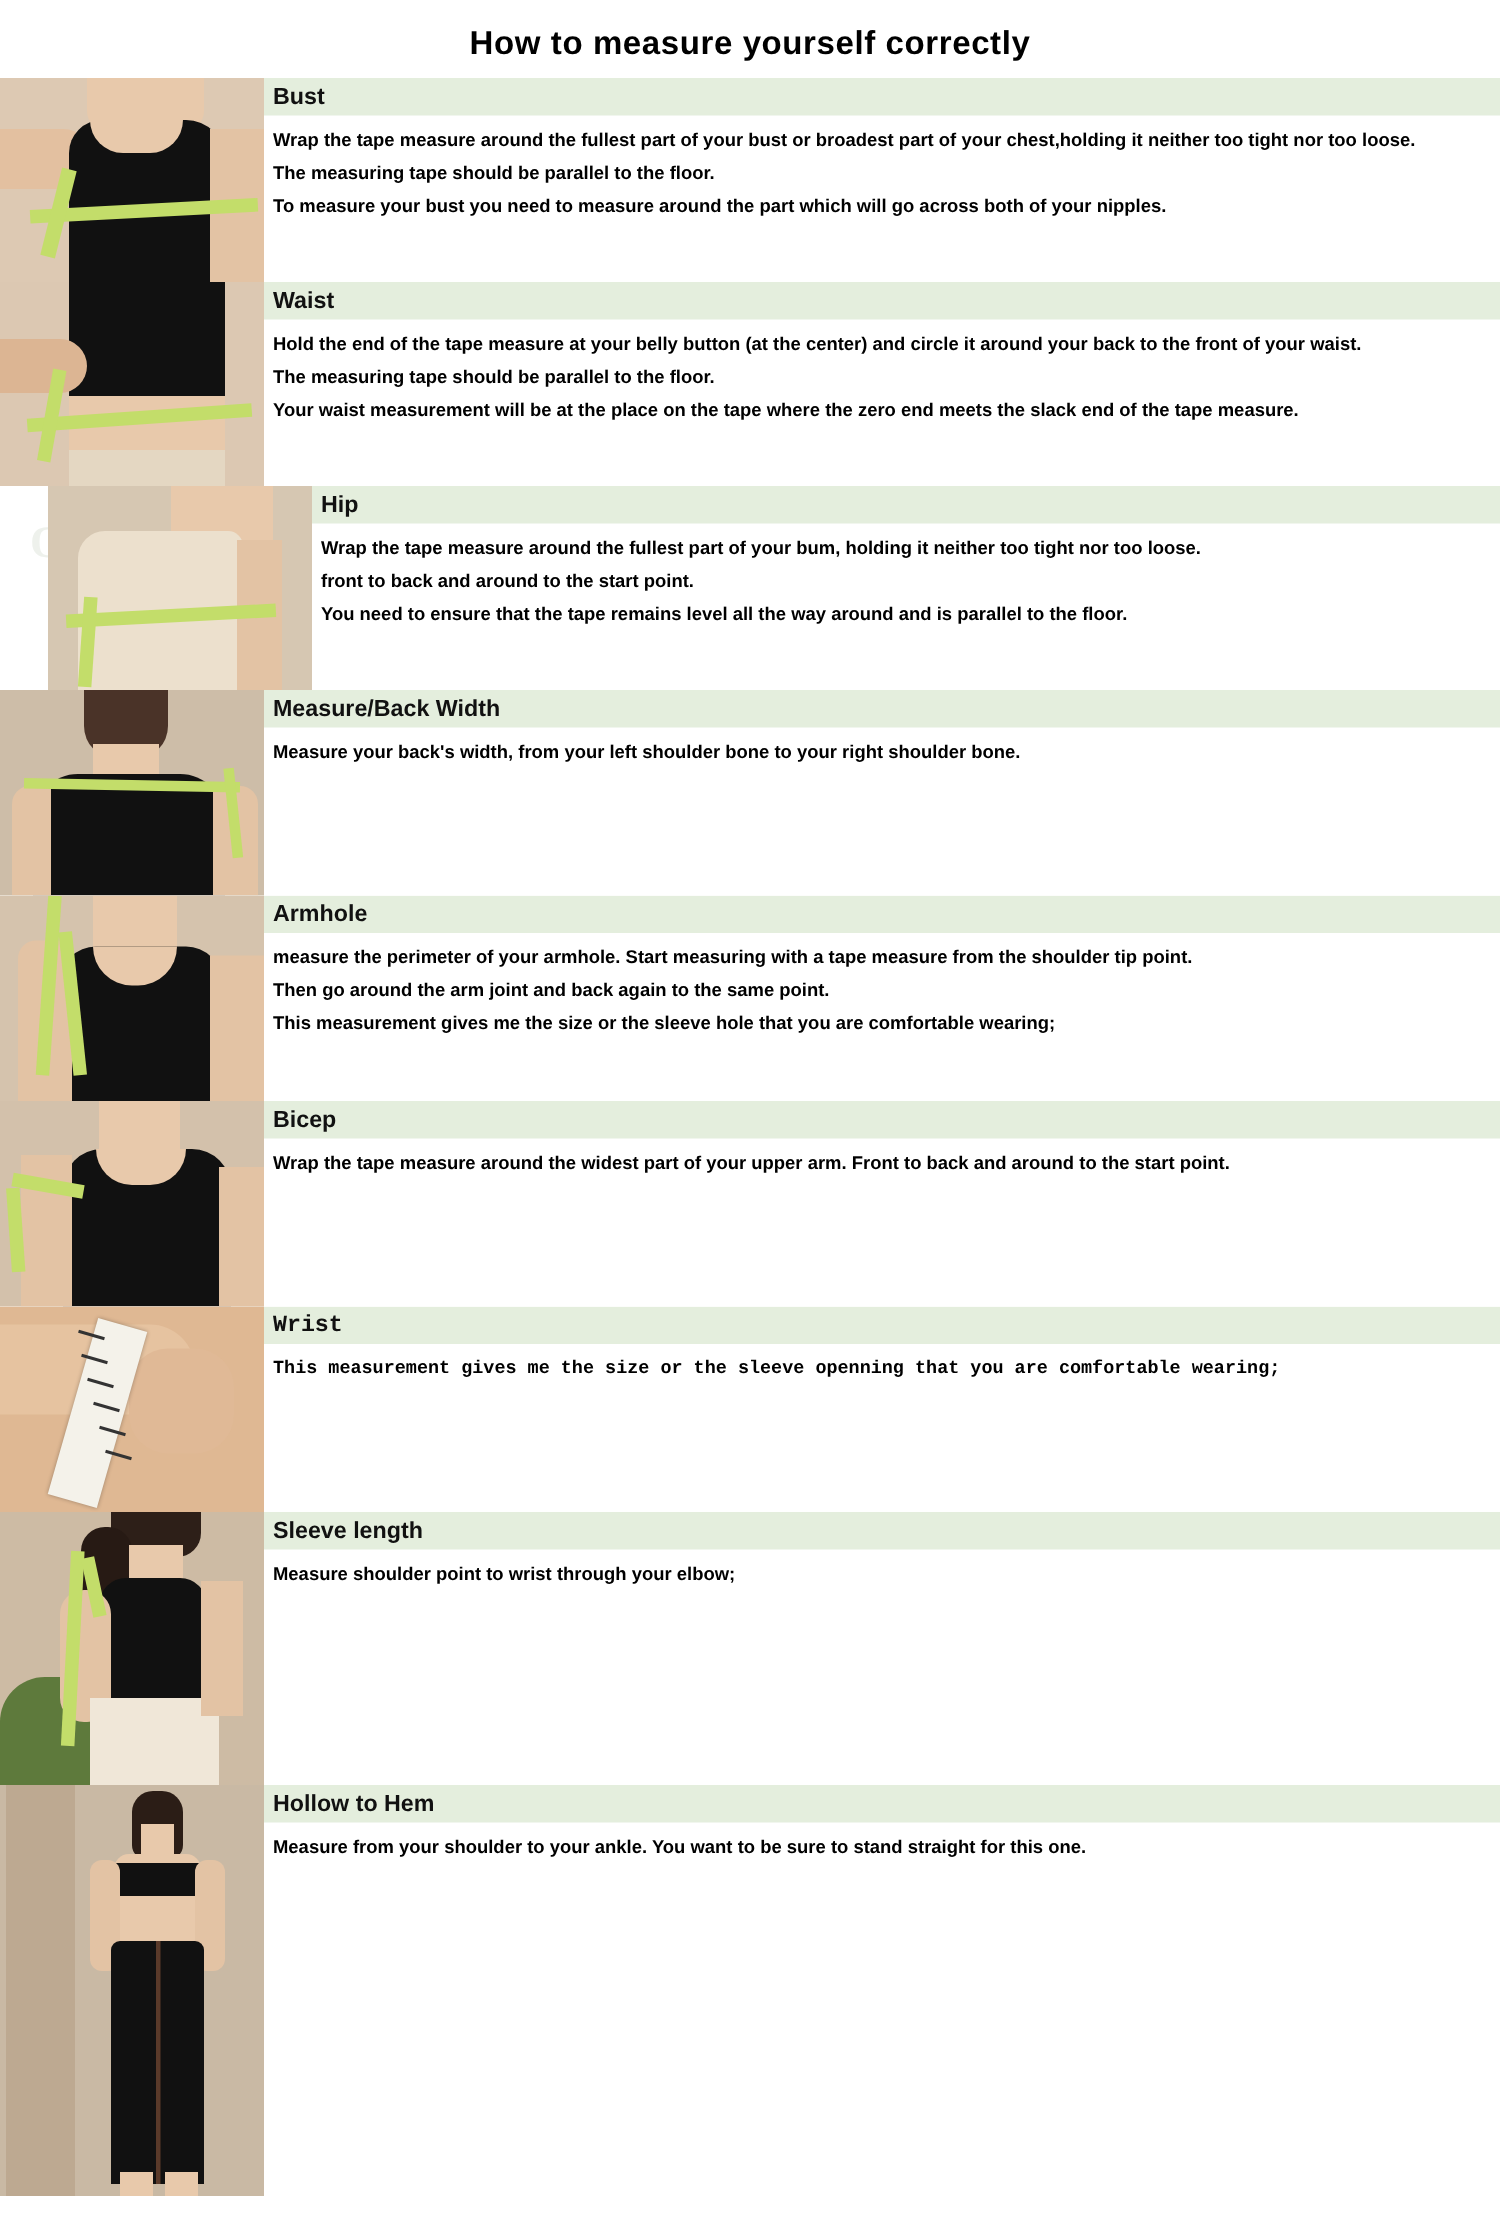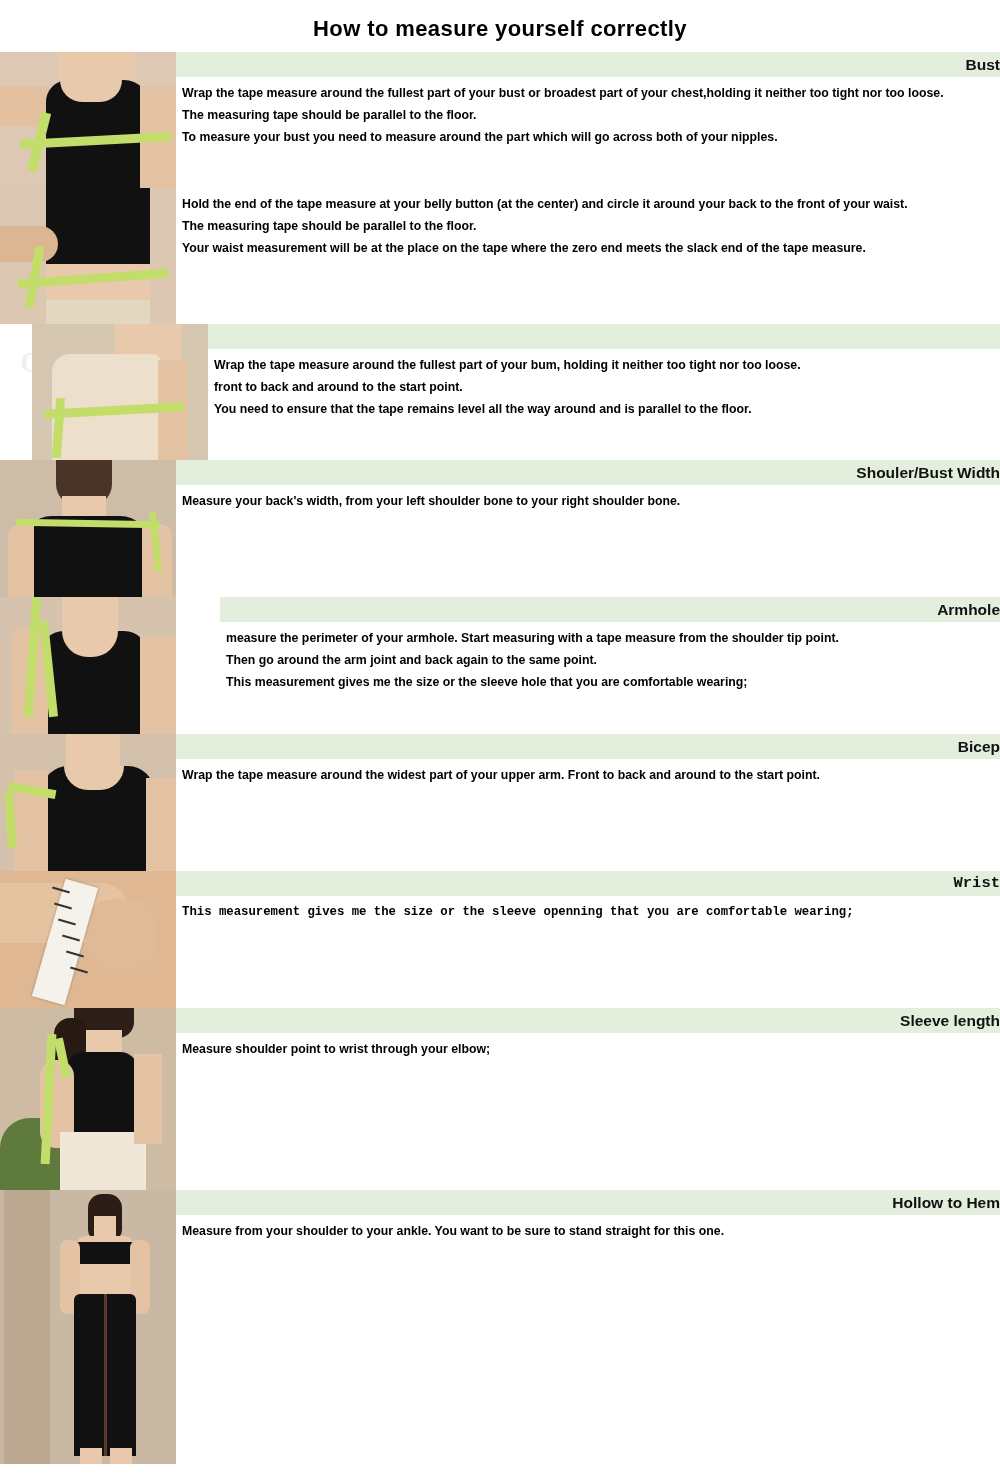--- a/index.html
+++ b/index.html
@@ -53,21 +53,20 @@
     background: #ffffff;
     overflow: hidden;
   }
   .sec-head {
     background: #e4eedd;
     font-size: 15.5px;
     font-weight: bold;
     color: #111;
     padding: 4px 0 4px 6px;
     line-height: 17px;
-    text-align: right;
   }
   .sec-lines {
     padding: 5px 0 0 6px;
   }
   .sec-line {
     font-size: 12.3px;
     font-weight: bold;
     color: #000;
     line-height: 22px;
     white-space: nowrap;
@@ -145,20 +144,21 @@
       <div class="photo ph-waist">
         <div class="skin" style="left:0;   top:0;    width:176px; height:136px; background:#dcc8b2;"></div>
         <div class="top-black" style="left:46px;top:0;    width:104px; height:82px;"></div>
         <div class="skin" style="left:46px;top:76px; width:104px; height:60px;  background:#e8c9ab;"></div>
         <div class="nude" style="left:46px;top:112px;width:104px; height:24px;  background:#e4d7c2;"></div>
         <div class="skin2" style="left:0;   top:38px; width:58px;  height:36px;  border-radius:0 18px 18px 0;"></div>
         <div class="tape" style="left:18px;top:86px; width:150px; height:9px;   transform:rotate(-4deg);"></div>
         <div class="tape" style="left:30px;top:58px; width:9px;   height:62px;  transform:rotate(10deg);"></div>
       </div>
       <div class="content">
+        <div class="sec-head">Waist</div>
         <div class="sec-lines">
           <div class="sec-line">Hold the end of the tape measure at your belly button (at the center) and circle it around your back to the front of your waist.</div>
           <div class="sec-line">The measuring tape should be parallel to the floor.</div>
           <div class="sec-line">Your waist measurement will be at the place on the tape where the zero end meets the slack end of the tape measure.</div>
         </div>
       </div>
     </div>
 
     <div class="row" style="height:136px;margin-left:32px;">
       <div class="photo ph-hip">
@@ -184,28 +184,28 @@
         <div class="wall" style="left:0;  top:0;   width:176px; height:137px; background:#cdbda8;"></div>
         <div class="skin" style="left:56px;top:0;  width:56px;  height:46px;  background:#4a3328; border-radius:0 0 22px 22px;"></div>
         <div class="skin" style="left:62px;top:36px;width:44px;  height:30px;  background:#e8c9ab;"></div>
         <div class="top-black" style="left:22px;top:56px;width:128px; height:81px;  border-radius:30px 30px 0 0;"></div>
         <div class="skin" style="left:8px; top:64px;width:26px;  height:73px;  background:#e3c3a4; border-radius:12px 0 0 0;"></div>
         <div class="skin" style="left:142px;top:64px;width:30px; height:73px;  background:#e3c3a4; border-radius:0 12px 0 0;"></div>
         <div class="tape" style="left:16px;top:60px;width:144px; height:7px;   transform:rotate(1deg);"></div>
         <div class="tape" style="left:152px;top:52px;width:7px;  height:60px;  transform:rotate(-6deg);"></div>
       </div>
       <div class="content">
-        <div class="sec-head">Shouler/Bust Width</div>
+        <div class="sec-head">Measure/Back Width</div>
         <div class="sec-lines">
           <div class="sec-line">Measure your back's width, from your left shoulder bone to your right shoulder bone.</div>
         </div>
       </div>
     </div>
 
-    <div class="row" style="height:137px;gap:44px;">
+    <div class="row" style="height:137px;">
       <div class="photo ph-armh">
         <div class="wall" style="left:0;  top:0;   width:176px; height:137px; background:#d5c3ad;"></div>
         <div class="skin" style="left:62px;top:0;  width:56px;  height:42px;  background:#e8c9ab;"></div>
         <div class="top-black" style="left:40px;top:34px;width:108px; height:103px; border-radius:24px 24px 0 0;"></div>
         <div class="skin" style="left:62px;top:34px;width:56px;  height:26px;  background:#e8c9ab; border-radius:0 0 28px 28px;"></div>
         <div class="skin" style="left:12px;top:30px;width:36px;  height:107px; background:#e3c3a4; border-radius:12px 0 0 0;"></div>
         <div class="skin" style="left:140px;top:40px;width:36px; height:97px;  background:#e3c3a4;"></div>
         <div class="tape" style="left:28px;top:0;  width:9px;   height:120px; transform:rotate(4deg);"></div>
         <div class="tape" style="left:44px;top:24px;width:9px;   height:96px;  transform:rotate(-6deg);"></div>
       </div>

